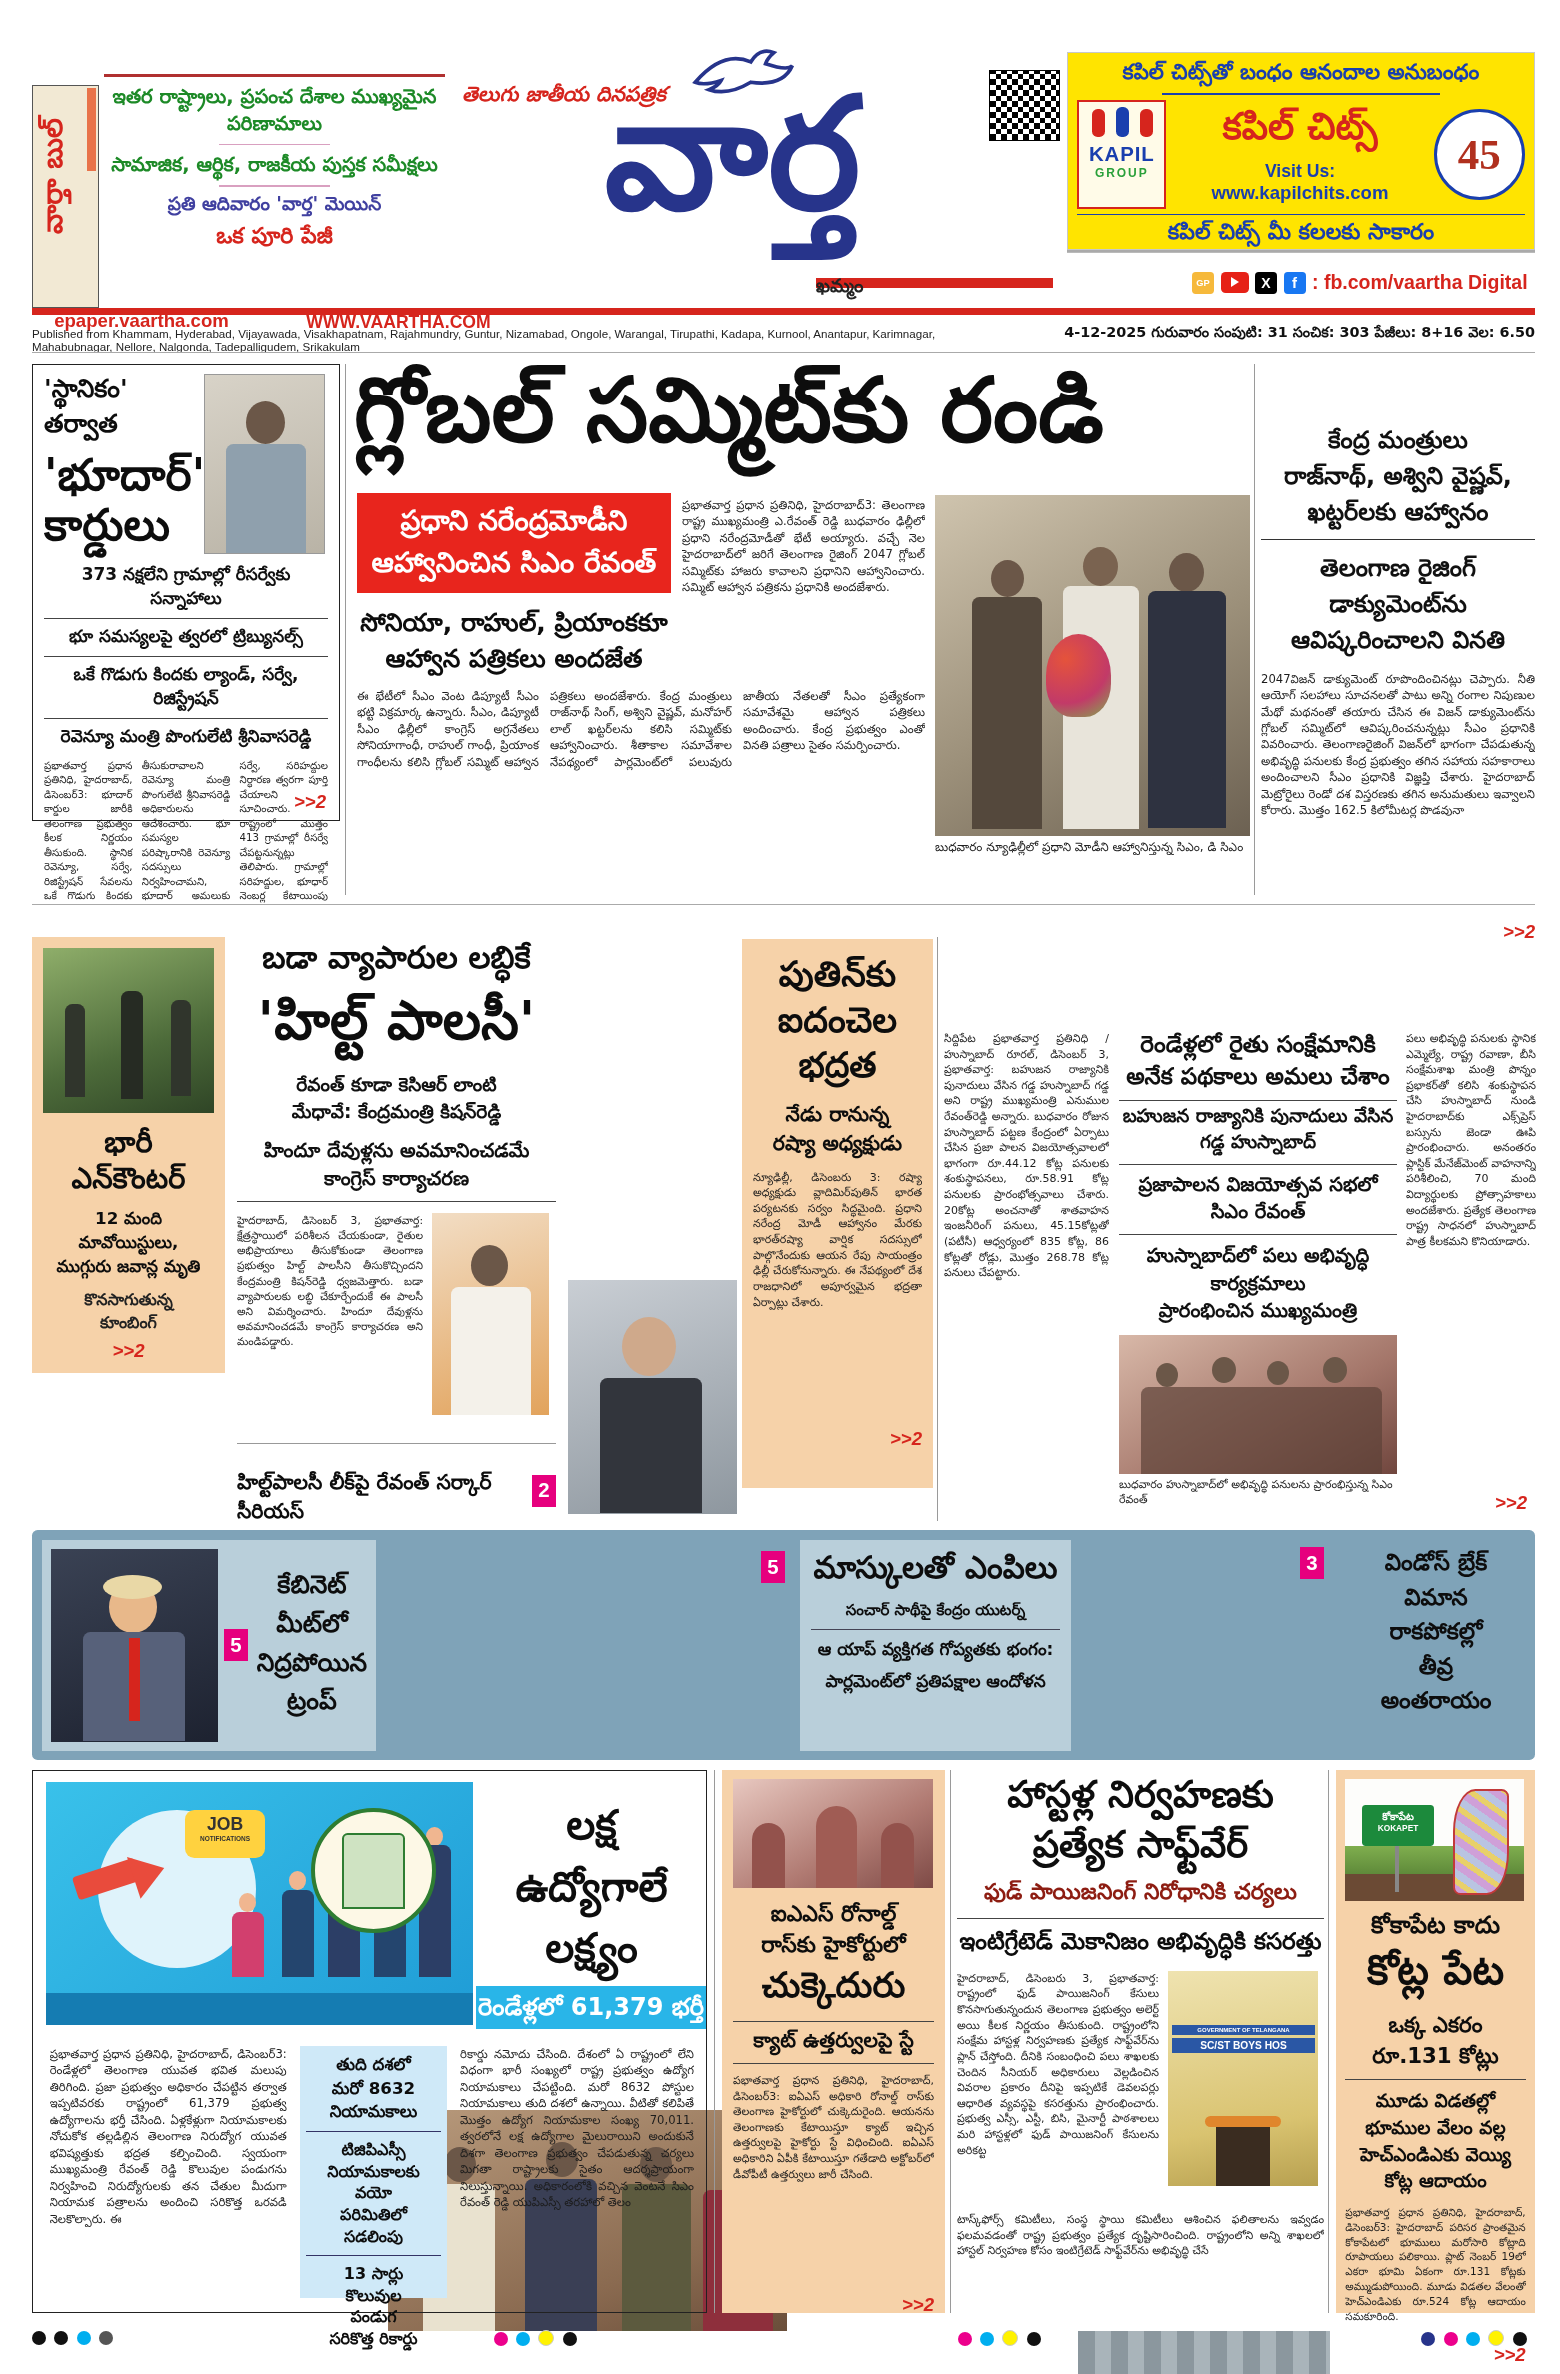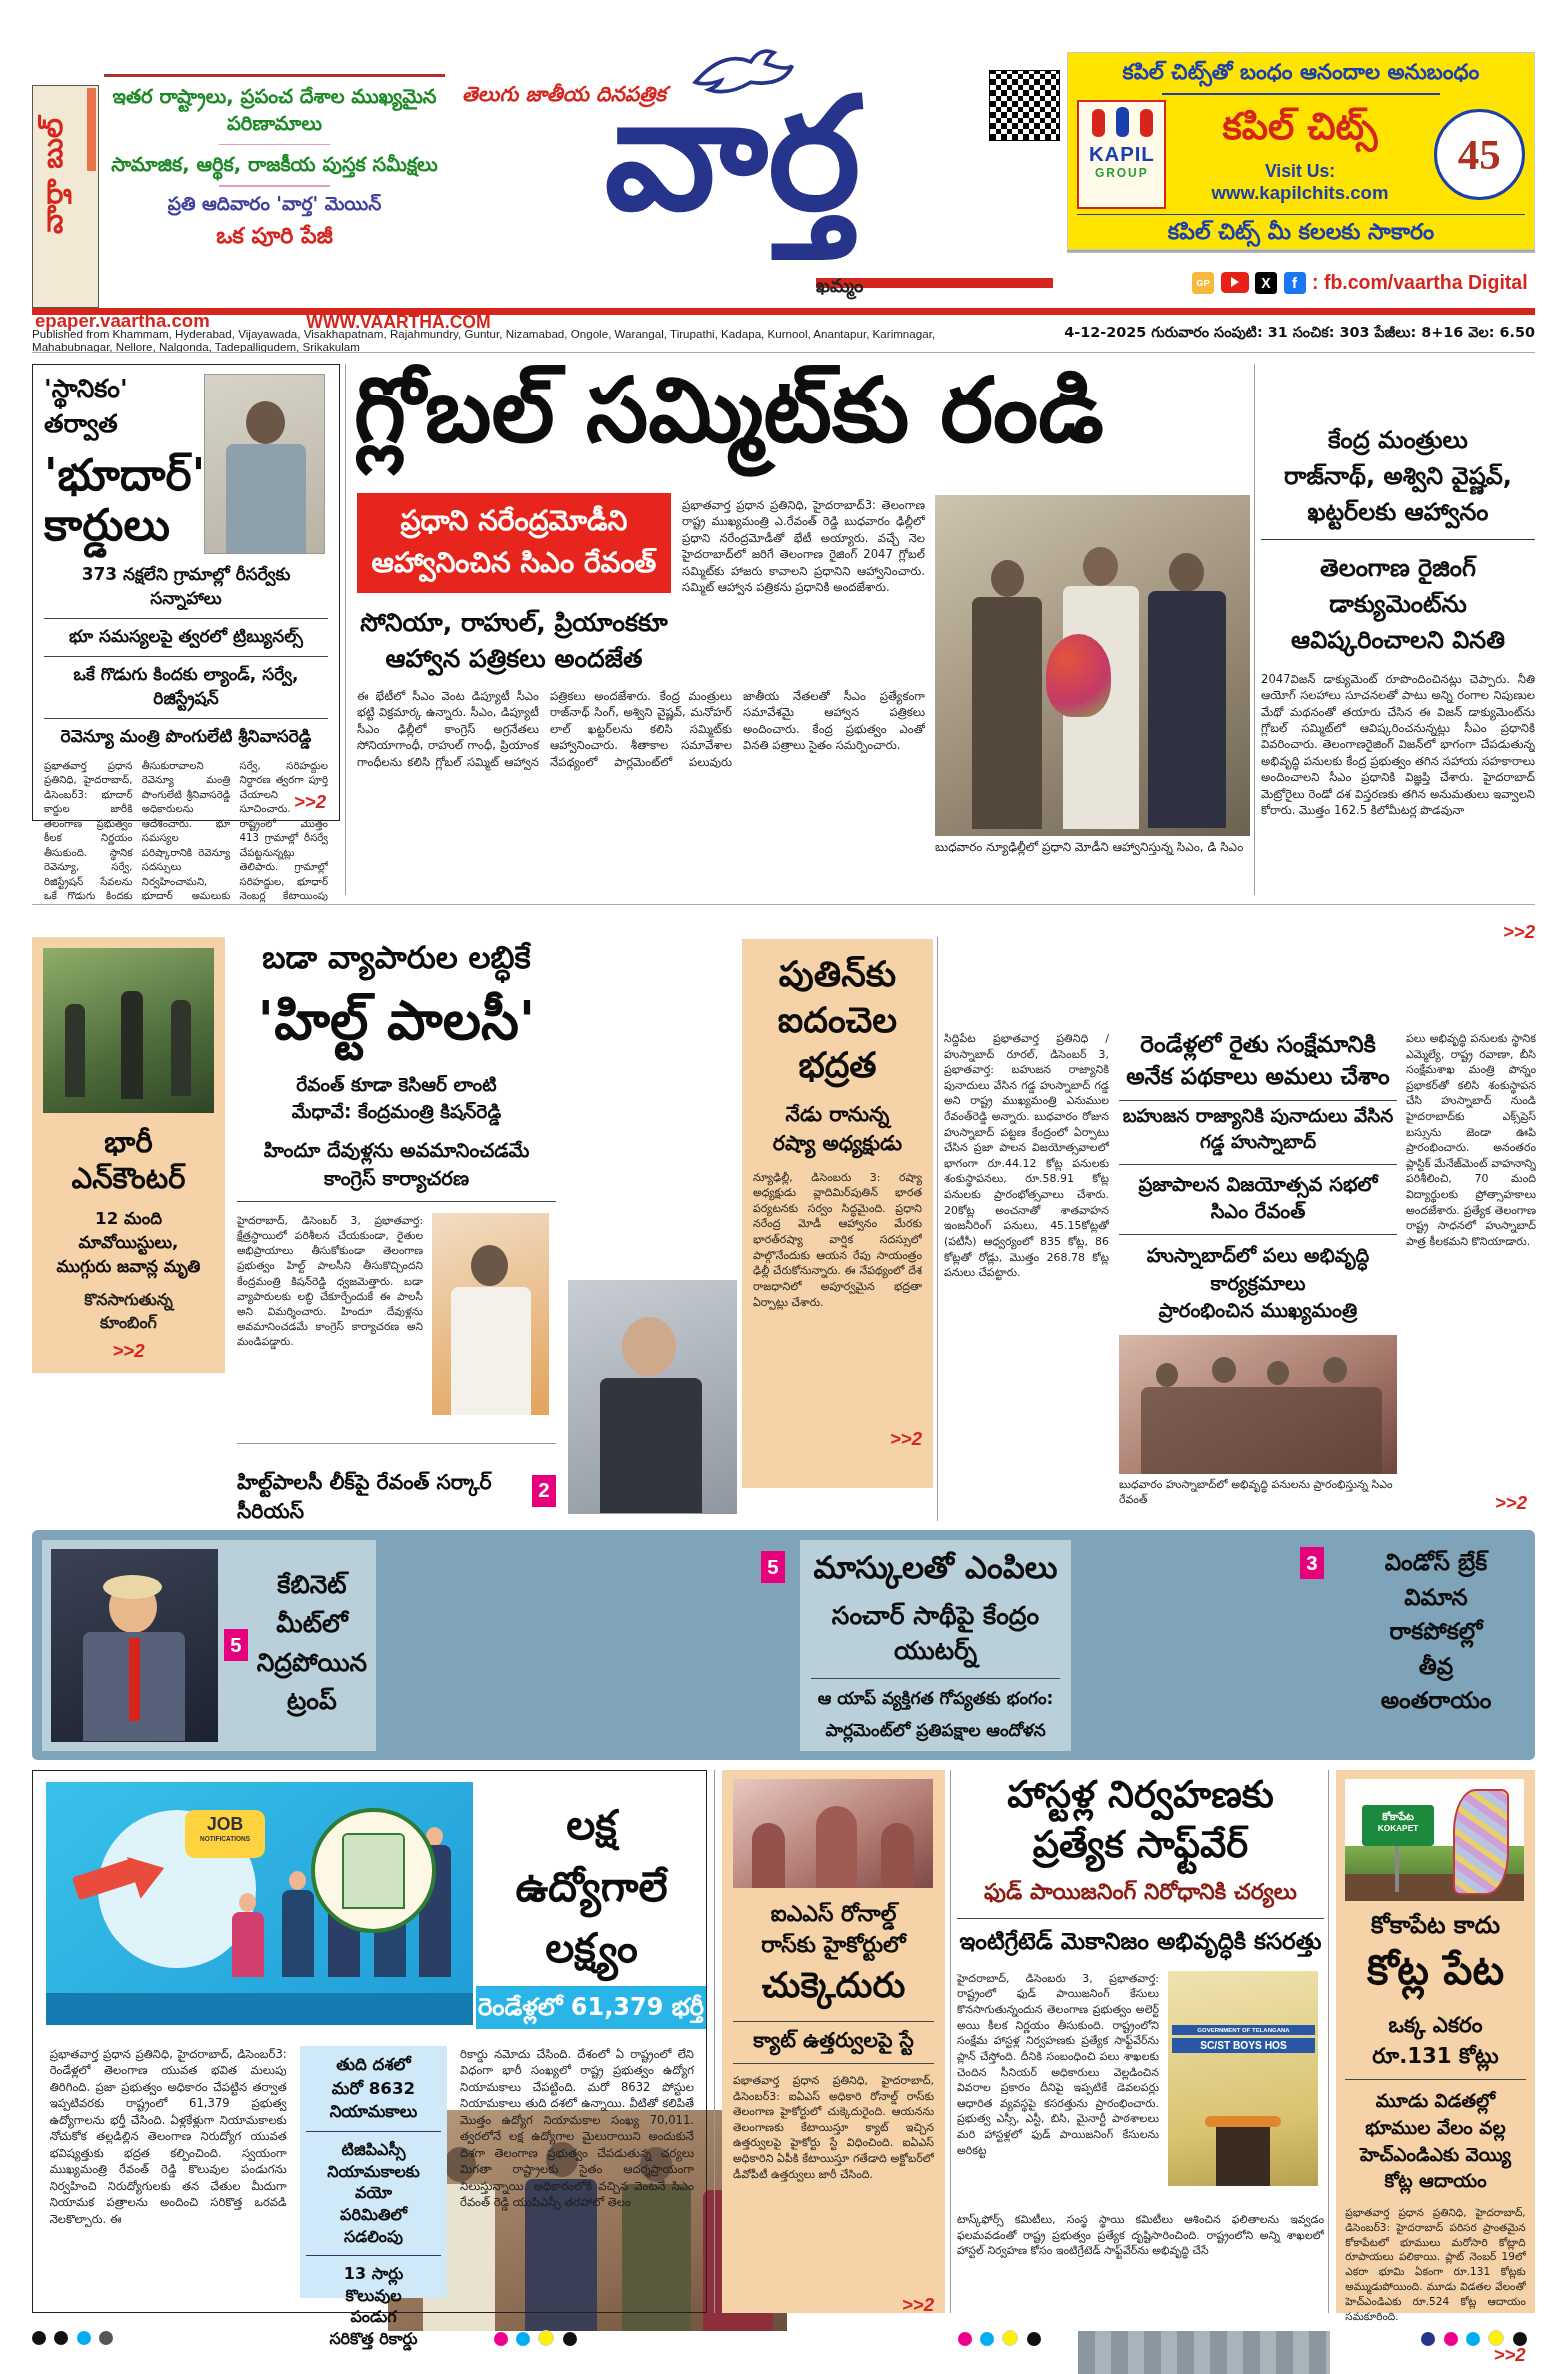--- a/index.html
+++ b/index.html
@@ -23,21 +23,21 @@
 </style>
 </head>
 <body>
 
 <div class="sheet">
 
   <div class="abs" style="left:32px;top:85px;width:65px;height:221px;border:1.9px solid #555;background:#f2e9d4;overflow:hidden;">
     <div class="abs" style="right:1.9px;top:1.9px;width:9.3px;height:83px;background:#e8734a;"></div>
     <div class="abs te preline" style="left:5.6px;top:148px;width:186px;transform:rotate(-90deg);transform-origin:0 0;color:#d6251d;font-weight:bold;font-size:28px;line-height:1;">వార్తా బుల్</div>
   </div>
-  <div class="abs" style="left:35px;top:310px;width:213px;font-weight:bold;color:#d6251d;font-size:18.6px;">epaper.vaartha.com</div>
+  <div class="abs" style="left:35px;top:310px;width:213px;font-weight:bold;color:#d6251d;font-size:18.6px;text-align:center;">epaper.vaartha.com</div>
 
   <div class="abs" style="left:104px;top:74px;width:341px;height:230px;border-top:3.7px solid #b03030;padding-top:7.4px;">
     <div class="te center" style="color:#1d8a27;font-weight:bold;font-size:19.5px;line-height:1.35;">ఇతర రాష్ట్రాలు, ప్రపంచ దేశాల ముఖ్యమైన పరిణామాలు</div>
     <div style="width:111px;height:1.9px;background:#d9a0c0;margin:6.5px auto;"></div>
     <div class="te center" style="color:#1d8a27;font-weight:bold;font-size:19.5px;line-height:1.35;">సామాజిక, ఆర్థిక, రాజకీయ పుస్తక సమీక్షలు</div>
     <div style="width:111px;height:1.9px;background:#d9a0c0;margin:6.5px auto;"></div>
     <div class="te center" style="color:#4040a0;font-weight:bold;font-size:18.6px;">ప్రతి ఆదివారం 'వార్త' మెయిన్</div>
     <div class="te center" style="color:#d6251d;font-weight:bold;font-size:22px;margin-top:3.7px;">ఒక పూరి పేజీ</div>
   </div>
   <div class="abs" style="left:278px;top:312px;width:241px;font-weight:bold;color:#d6251d;font-size:17.6px;text-align:center;">WWW.VAARTHA.COM</div>
@@ -244,21 +244,21 @@
       <div class="sil-body" style="left:137px;top:69px;width:72px;height:152px;background:#3a3f55;"></div>
     <div class="sil-head" style="left:252px;top:37px;width:32px;height:35px;"></div>
       <div class="sil-body" style="left:234px;top:74px;width:69px;height:147px;background:#5c5a3e;"></div>
     <div class="sil-head" style="left:336px;top:45px;width:30px;height:33px;"></div>
       <div class="sil-body" style="left:315px;top:80px;width:70px;height:141px;background:#8e2f3c;"></div>
   </div>
   <div class="badge abs" style="left:761px;top:1551px;width:24px;height:32px;font-size:20.4px;">5</div>
 
   <div class="abs" style="left:800px;top:1540px;width:271px;height:211px;background:#b9cfda;padding:9.3px 11px;box-sizing:border-box;">
     <div class="te head center" style="font-size:31px;">మాస్కులతో ఎంపిలు</div>
-    <div class="te head center" style="font-size:25px;margin-top:7.4px;padding-bottom:7.4px;border-bottom:1.4px solid #445;">సంచార్ సాథీపై కేంద్రం యుటర్న్</div>
+    <div class="te head center" style="font-size:15px;margin-top:7.4px;padding-bottom:7.4px;border-bottom:1.4px solid #445;">సంచార్ సాథీపై కేంద్రం యుటర్న్</div>
     <div class="te head center" style="font-size:17px;margin-top:9.3px;">ఆ యాప్ వ్యక్తిగత గోప్యతకు భంగం:</div>
     <div class="te head center" style="font-size:17px;margin-top:7.4px;">పార్లమెంట్‌లో ప్రతిపక్షాల ఆందోళన</div>
   </div>
 
   <div class="abs photo" style="left:1078px;top:1535px;width:252px;height:221px;background:linear-gradient(170deg,#dfe4e6,#b7c2c8 60%,#97a5ad);">
     <div class="abs" style="left:0;top:0;width:100%;height:50px;background:repeating-linear-gradient(90deg,#8b979e 0 16.7px,#a9b4ba 16.7px 33px);"></div>
 
   </div>
   <div class="badge abs" style="left:1300px;top:1547px;width:24px;height:32px;font-size:20.4px;">3</div>
 

